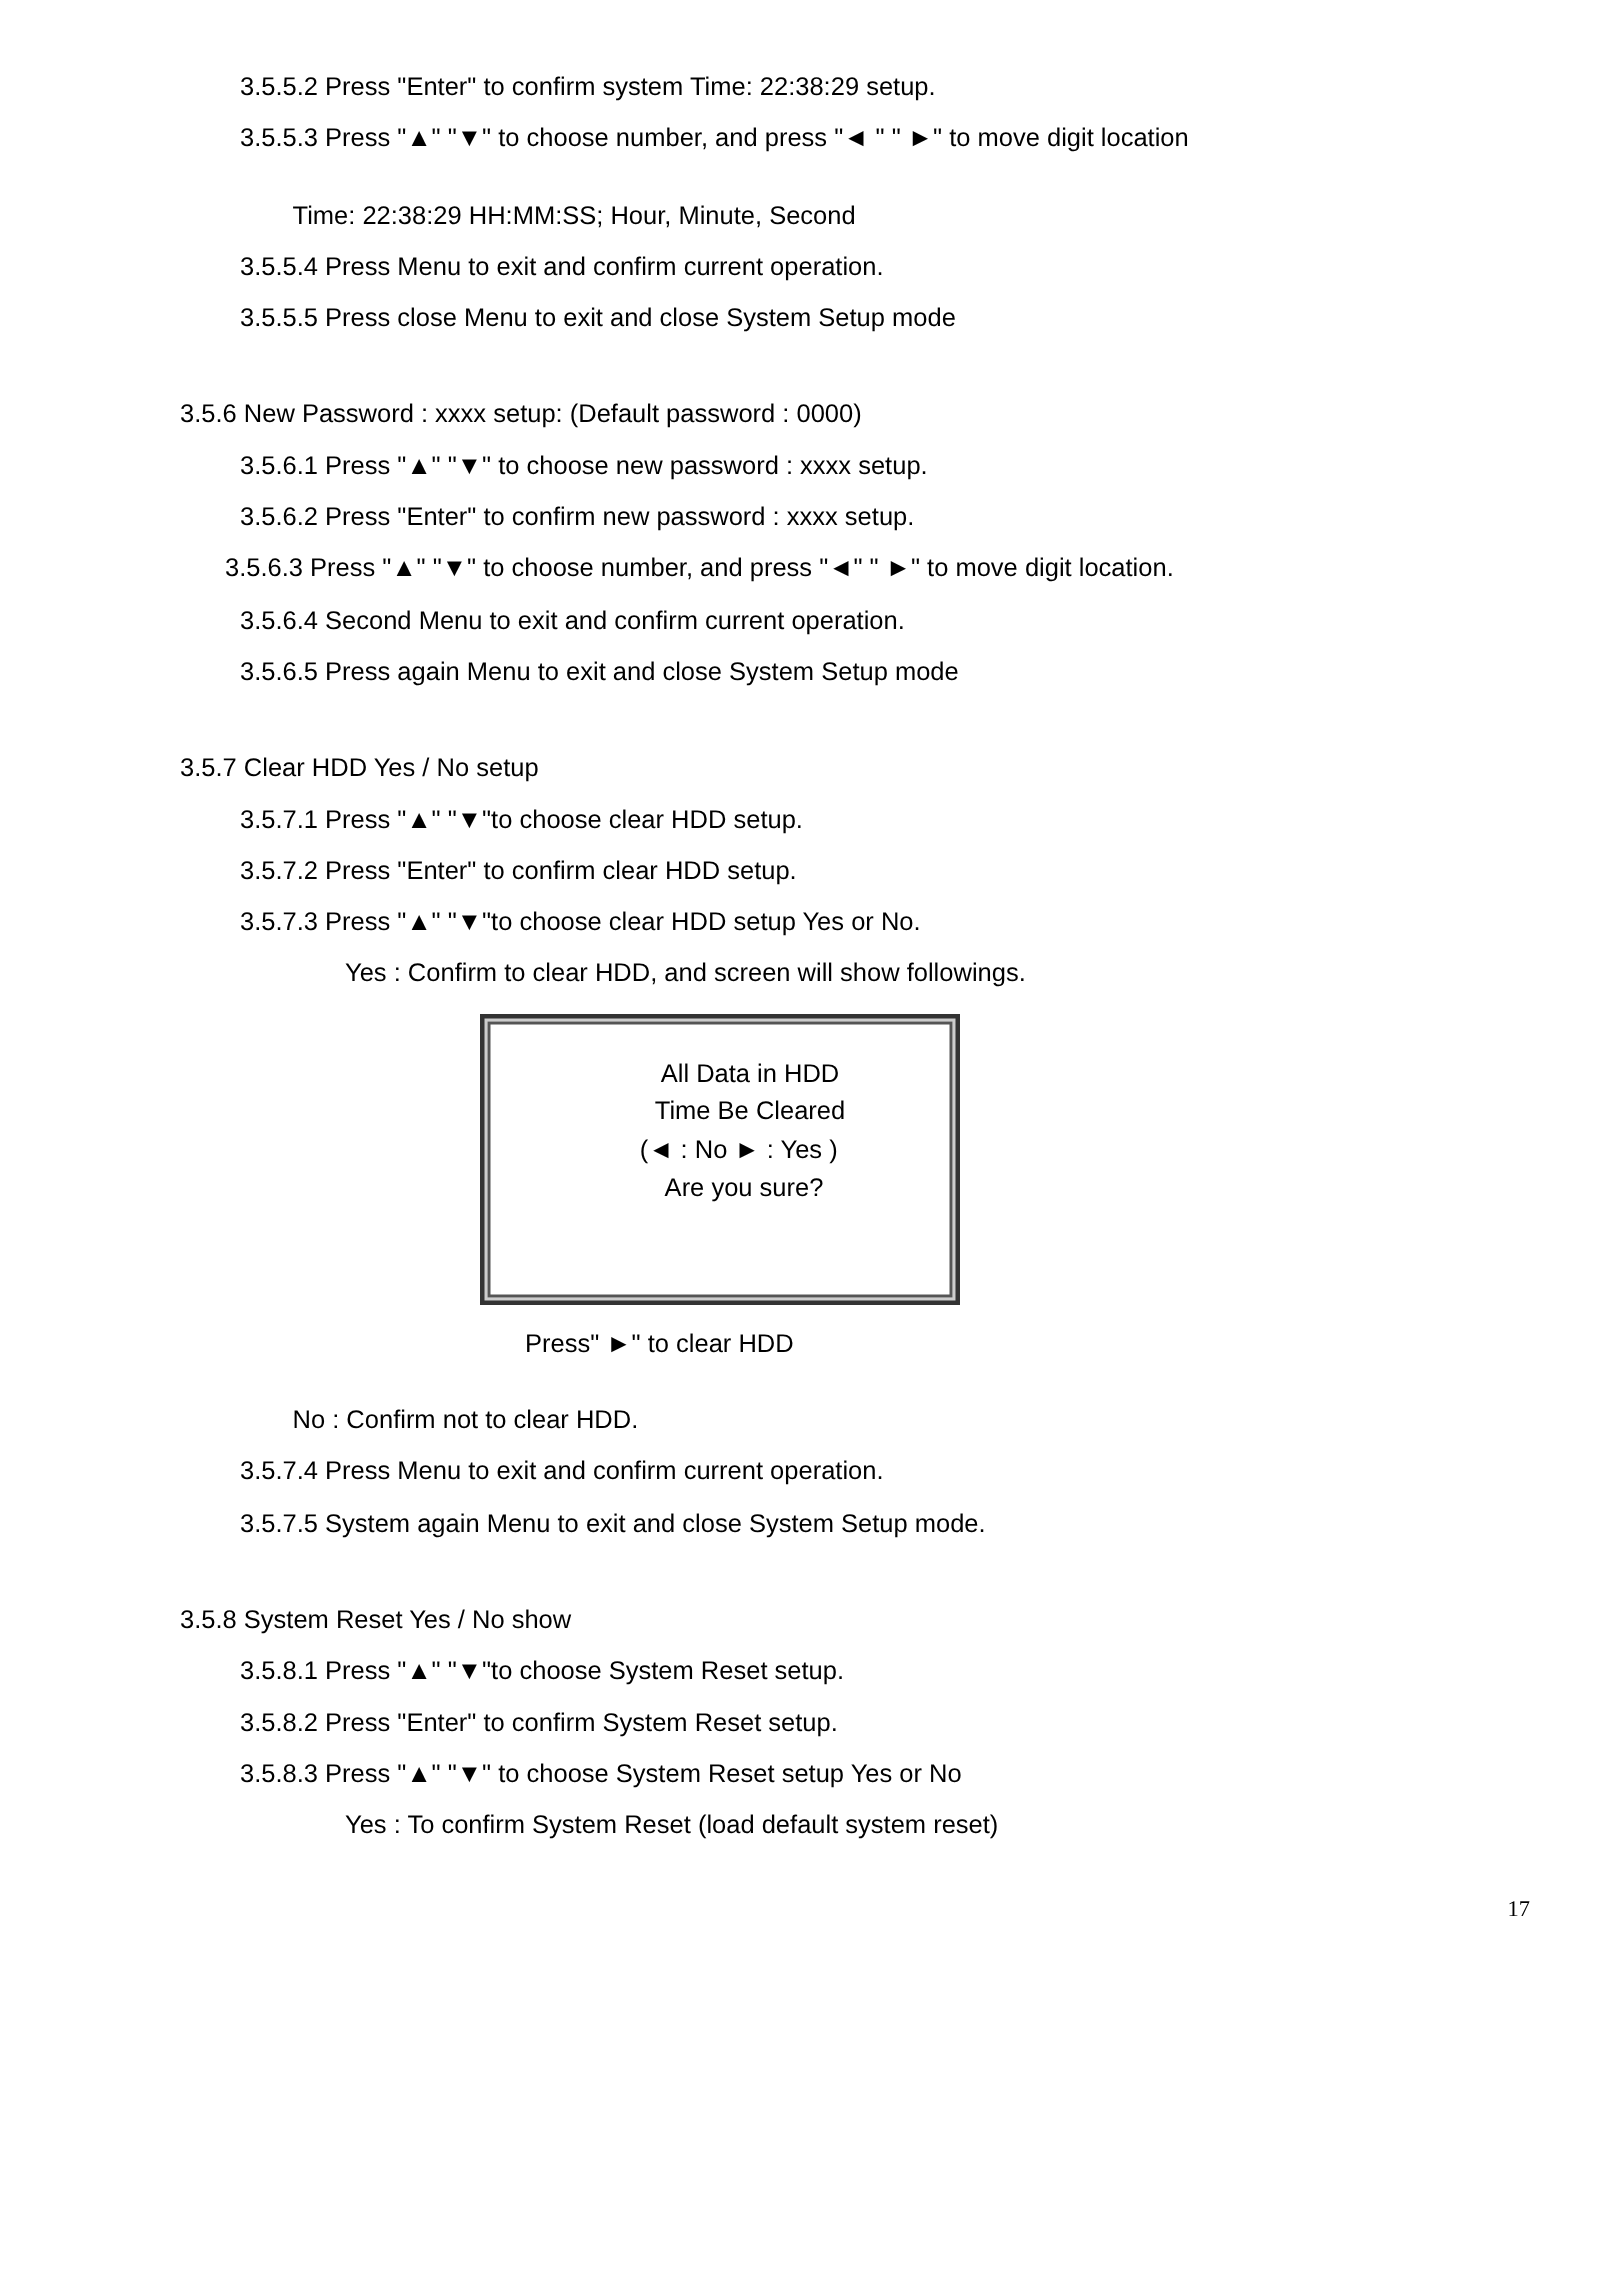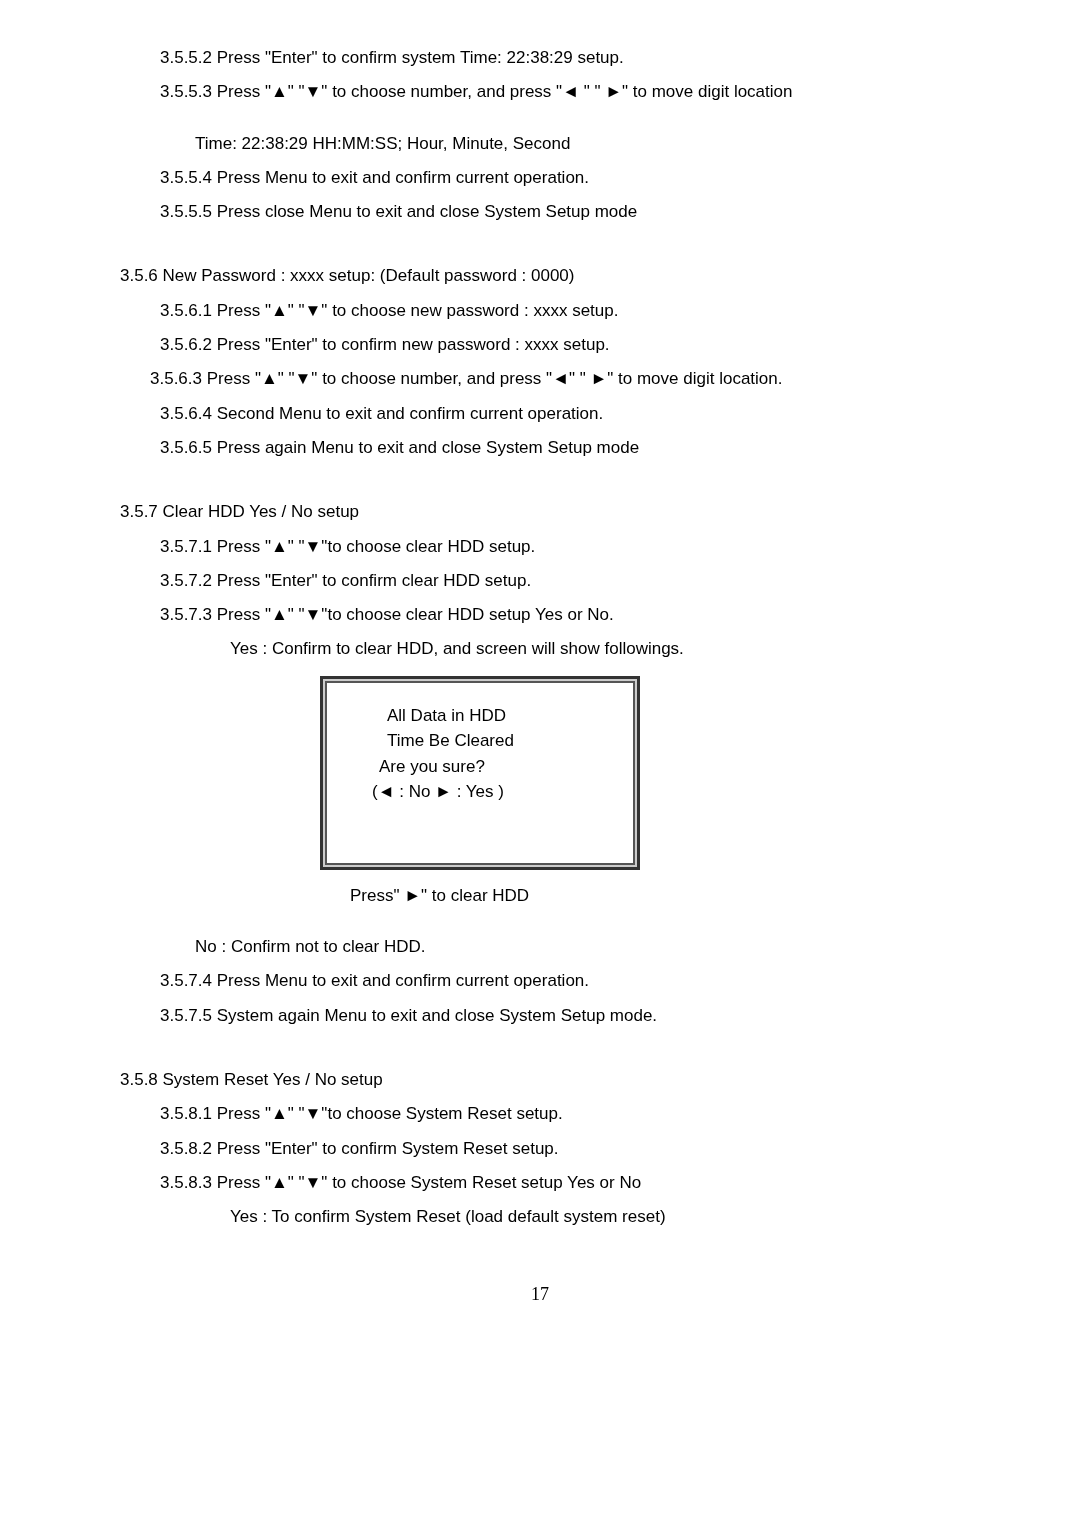--- a/index.html
+++ b/index.html
@@ -30,35 +30,35 @@
     width: 310px;
     padding: 2px;
     background: #ccc;
   }
   .dialog-inner {
     border: 2px solid #555;
     background: #fff;
     padding: 20px 20px 30px 20px;
     height: 130px;
     box-sizing: content-box;
-    text-align: left;
+    text-align: center;
     line-height: 1.5;
   }
   .dialog-inner div {
     padding-left: 40px;
   }
   .press-clear {
     padding-left: 290px;
     margin: 5px 0 10px 0;
   }
   .page-num {
-    text-align: center;
+    text-align: right;
     font-family: "Times New Roman", serif;
-    font-size: 18px;
-    margin-top: 44px;
+    font-size: 15px;
+    margin-top: 26px;
   }
 </style>
 </head>
 <body>
 
 <div class="line indent1">
   <span>3.5.5.2 Press "</span><span class="bold">Enter</span><span>" to confirm system Time: 22:38:29 setup.</span>
 </div>
 
 <div class="line indent1">3.5.5.3 Press "▲" "▼" to choose number, and press "◄ " " ►" to move digit location</div>
@@ -95,38 +95,38 @@
   <span>3.5.7.2 Press "</span><span class="bold">Enter</span><span>" to confirm clear HDD setup.</span>
 </div>
 <div class="line indent1">3.5.7.3 Press "▲" "▼"to choose clear HDD setup Yes or No.</div>
 <div class="line indent3">Yes : Confirm to clear HDD, and screen will show followings.</div>
 
 <div class="dialog-wrap">
   <div class="dialog-outer">
     <div class="dialog-inner">
       <div>All Data in HDD</div>
       <div>Time Be Cleared</div>
+      <div style="padding-left:25px">(◄ : No ► : Yes )</div>
       <div style="padding-left:32px">Are you sure?</div>
-      <div style="padding-left:25px">(◄ : No ► : Yes )</div>
     </div>
   </div>
 </div>
 
 <div class="press-clear">Press" ►" to clear HDD</div>
 <div class="line indent2">No : Confirm not to clear HDD.</div>
 <div class="line indent1">
   <span>3.5.7.4 Press </span><span class="bold">Menu</span><span> to exit and confirm current operation.</span>
 </div>
 <div class="line indent1">
   <span>3.5.7.5 System again </span><span class="bold">Menu</span><span> to exit and close </span><span class="bold">System Setup</span><span> mode.</span>
 </div>
 
 <div style="height:28px"></div>
 
-<div class="line indent0">3.5.8 System Reset Yes / No setup</div>
+<div class="line indent0">3.5.8 System Reset Yes / No show</div>
 <div class="line indent1">3.5.8.1 Press "▲" "▼"to choose System Reset setup.</div>
 <div class="line indent1">
   <span>3.5.8.2 Press "</span><span class="bold">Enter</span><span>" to confirm System Reset setup.</span>
 </div>
 <div class="line indent1">3.5.8.3 Press "▲" "▼" to choose System Reset setup Yes or No</div>
 <div class="line indent3">Yes : To confirm System Reset (load default system reset)</div>
 
 <div class="page-num">17</div>
 
 </body></html>

